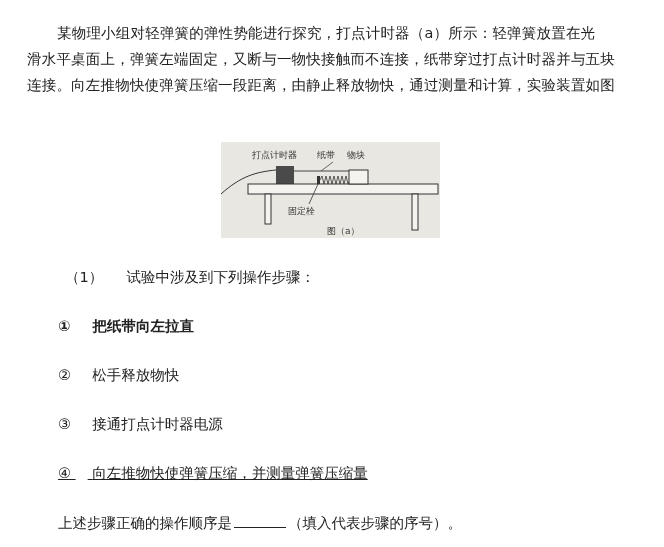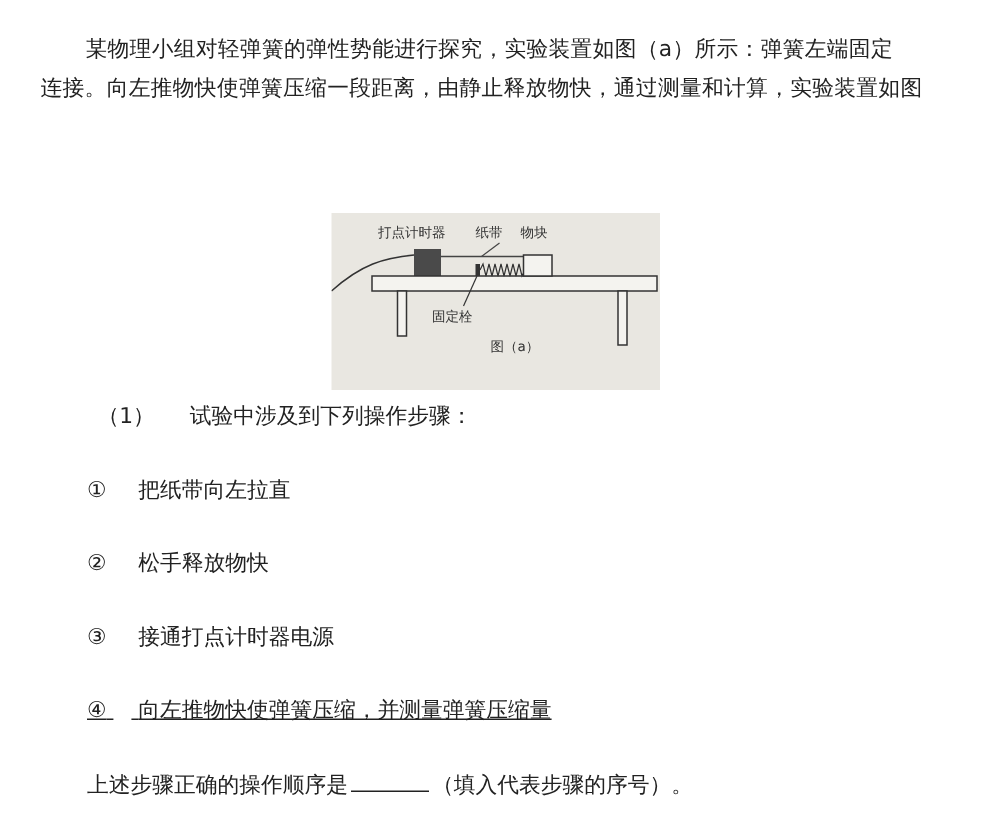--- a/index.html
+++ b/index.html
@@ -1,30 +1,31 @@
 <!DOCTYPE html>
 <html><head>
 <meta charset="utf-8">
 <style>
   html, body { margin: 0; padding: 0; background: #ffffff; }
   body { width: 664px; height: 547px; position: relative; overflow: hidden;
          font-family: "DejaVu Sans", sans-serif; color: #222; font-size: 14.5px; }
   .para { position: absolute; left: 27px; width: 612px; line-height: 26px; letter-spacing: 0.2px; }
   .para .indent { display: inline-block; width: 30px; }
-  .figure { position: absolute; left: 221px; top: 142px; width: 219px; height: 118px;
+  .figure { position: absolute; left: 221px; top: 142px; width: 219px; height: 96px;
             background: #e9e7e1; }
   .figure svg { display: block; }
   .line { position: absolute; white-space: nowrap; }
   .blank { display: inline-block; width: 52px; border-bottom: 1px solid #222; height: 14px; margin: 0 2px; vertical-align: baseline; }
 </style>
 </head>
 <body>
 
 <div class="para" style="top:20px;">
-  <div><span class="indent"></span><span>某物理小组对轻弹簧的弹性势能进行探究，实验装置如图（a）所示：弹簧左端固定</span></div>
+  <div><span class="indent"></span><span>某物理小组对轻弹簧的弹性势能进行探究，打点计时器（a）所示：轻弹簧放置在光</span></div>
+  <div>滑水平桌面上，弹簧左端固定，又断与一物快接触而不连接，纸带穿过打点计时器并与五块</div>
   <div>连接。向左推物快使弹簧压缩一段距离，由静止释放物快，通过测量和计算，实验装置如图</div>
 </div>
 
 <div class="figure">
   <svg width="219" height="96" viewBox="0 0 219 96" xmlns="http://www.w3.org/2000/svg">
 
     <text x="31" y="16" font-size="9" fill="#333" font-family="DejaVu Sans, sans-serif">打点计时器</text>
     <text x="96" y="16" font-size="9" fill="#333" font-family="DejaVu Sans, sans-serif">纸带</text>
     <text x="126" y="16" font-size="9" fill="#333" font-family="DejaVu Sans, sans-serif">物块</text>
 
@@ -51,21 +52,21 @@
     <text x="106" y="92" font-size="9" fill="#333" font-family="DejaVu Sans, sans-serif">图（a）</text>
   </svg>
 </div>
 
 <div class="line" style="left:65px; top:268px;">
   <span>（1）</span>
   <span style="display:inline-block;width:14px;"></span>
   <span>试验中涉及到下列操作步骤：</span>
 </div>
 
-<div class="line" style="left:58px; top:317px;">
+<div class="line" style="left:58px; top:317px;font-weight:bold;">
   <span>①</span>
   <span style="display:inline-block;width:12px;"></span>
   <span>把纸带向左拉直</span>
 </div>
 
 <div class="line" style="left:58px; top:366px;">
   <span>②</span>
   <span style="display:inline-block;width:12px;"></span>
   <span>松手释放物快</span>
 </div>

